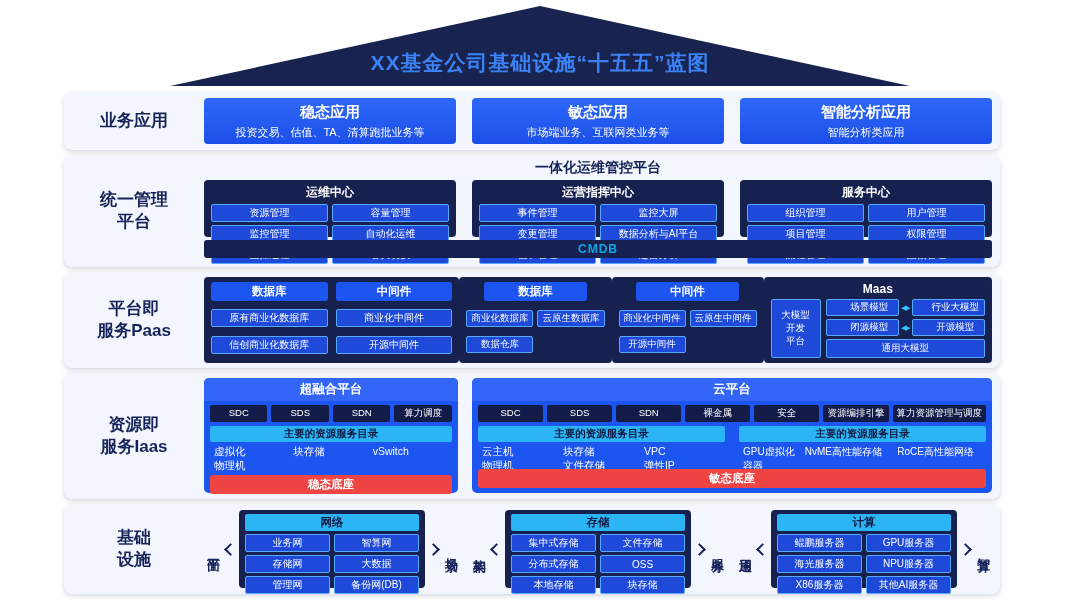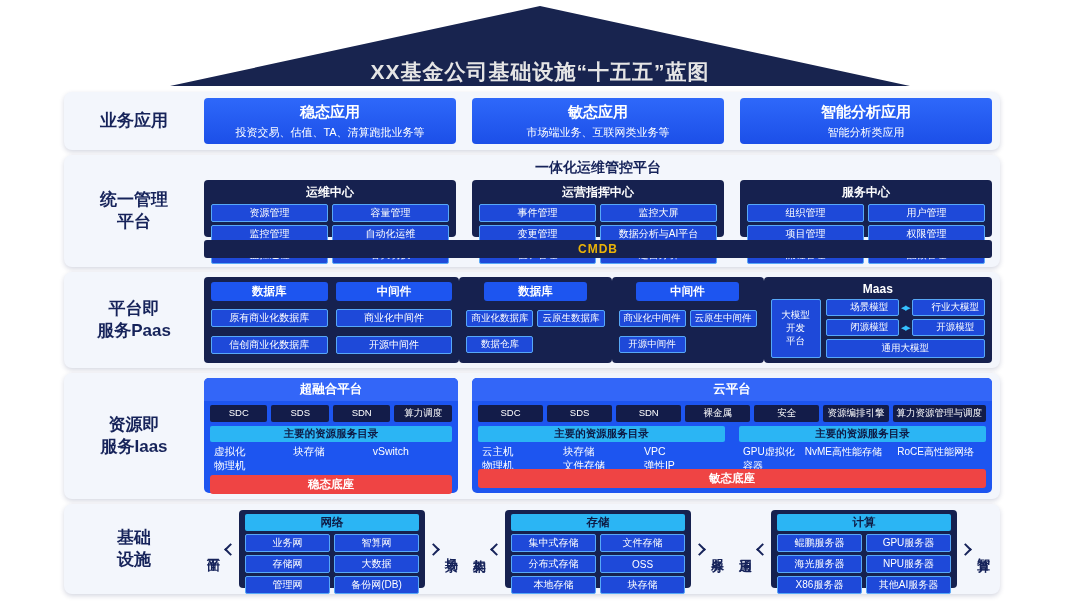--- a/index.html
+++ b/index.html
@@ -3,21 +3,21 @@
 <meta charset="utf-8">
 <style>
   * { box-sizing:border-box; margin:0; padding:0; }
   html,body { width:1080px; height:608px; }
   body { background:#fff; font-family:"Liberation Sans","DejaVu Sans",sans-serif; }
   .page { position:relative; width:1080px; height:608px; overflow:hidden; background:#fff; }
 
   
   .roof { position:absolute; left:170px; top:6px; width:740px; height:80px; background:#18244f;
           clip-path:polygon(50% 0,100% 100%,0 100%); display:flex; align-items:flex-end; justify-content:center; }
-  .roof-title { color:#e5e5e5; font-weight:bold; font-size:21px; letter-spacing:1px; }
+  .roof-title { color:#3b82f6; font-weight:bold; font-size:21px; letter-spacing:1px; padding-bottom:9px; }
 
   
   .rows { position:absolute; left:64px; top:92px; width:936px; display:flex; flex-direction:column; gap:5px; }
   .band { display:flex; background:#f3f6fc; border-radius:8px; box-shadow:0 2px 5px rgba(22,35,90,.18); }
   .band-label { flex:0 0 140px; display:flex; align-items:center; justify-content:center; text-align:center;
                 color:#16235a; font-weight:bold; font-size:17px; line-height:1.3; white-space:pre-line; }
   .band-content { flex:1; min-width:0; }
 
   .chip { background:#1e49d9; border:1px solid #57a8f8; border-radius:2px; color:#fff;
           display:flex; align-items:center; justify-content:center; text-align:center;
@@ -30,21 +30,21 @@
   .app-title { font-size:15px; font-weight:bold; }
   .app-sub { font-size:11px; }
 
   
   .r2 { display:flex; flex-direction:column; gap:3px; padding:4px 8px 9px 0; }
   .mgmt-title { text-align:center; color:#16235a; font-weight:bold; font-size:14px; }
   .centers { display:flex; gap:16px; flex:1; min-height:0; }
   .center-panel { flex:1; background:#16214f; border-radius:4px; padding:3px 7px 6px; display:flex; flex-direction:column; min-width:0; }
   .center-name { color:#fff; font-weight:bold; font-size:12px; text-align:center; padding:1px 0 3px; }
   .center-grid { flex:1; display:grid; grid-template-columns:1fr 1fr; gap:3px 4px; }
-  .cmdb-bar { height:18px; background:#16214f; border-radius:3px; color:#eab308; font-weight:bold; font-size:12px;
+  .cmdb-bar { height:18px; background:#16214f; border-radius:3px; color:#0ea5e9; font-weight:bold; font-size:12px;
               display:flex; align-items:center; justify-content:center; letter-spacing:1px; }
 
   
   .r3 { display:flex; gap:0; padding:5px 8px 5px 0; }
   .paas-panel { background:#16214f; border-radius:4px; padding:5px 7px; display:flex; min-width:0; }
   .panel-a { flex:250; gap:8px; }
   .pa-col { flex:1; display:flex; flex-direction:column; gap:4px; min-width:0; }
   .col-header { background:#1d55f0; border-radius:3px; color:#fff; font-weight:bold; font-size:11.5px;
                 text-align:center; padding:2px 0; }
   .col-header.narrow { width:74%; margin:0 auto; }

